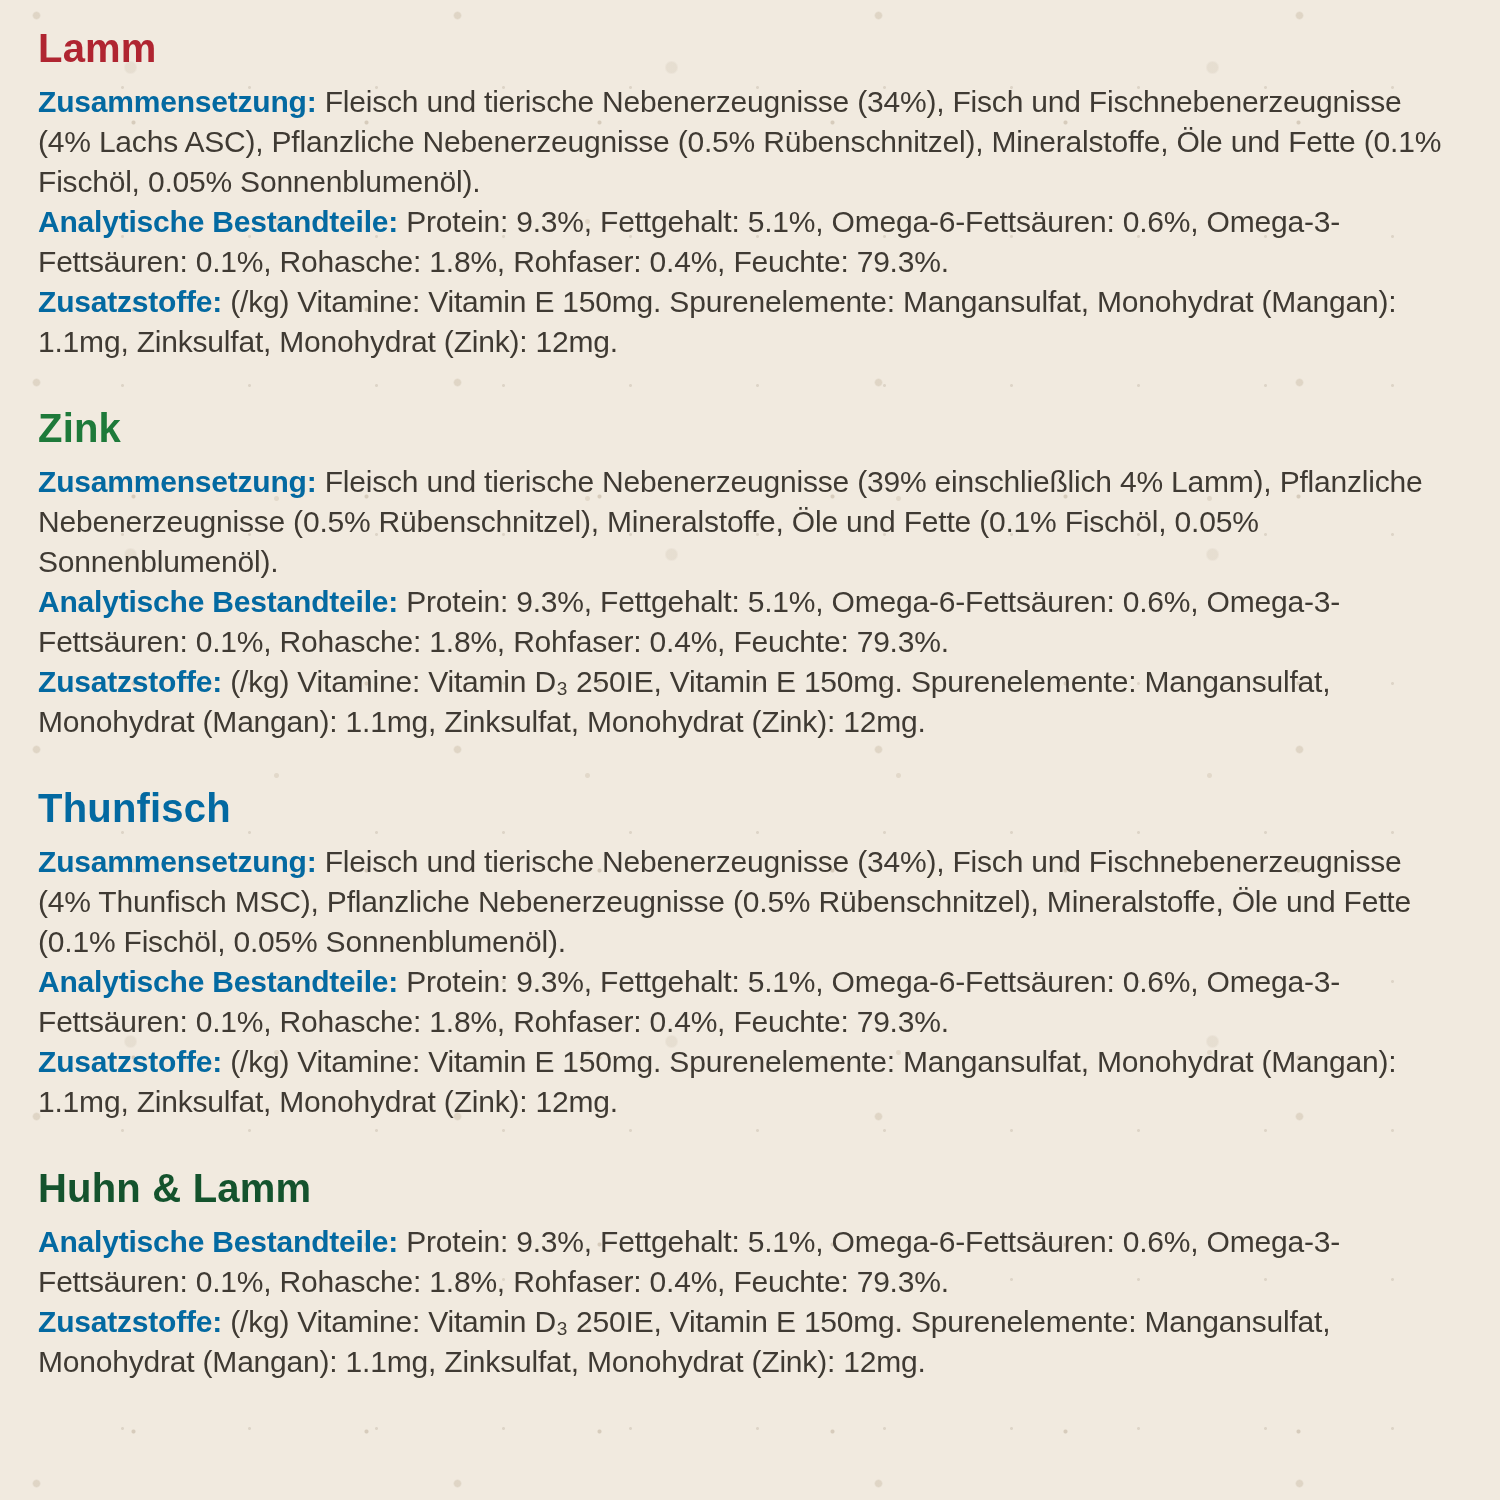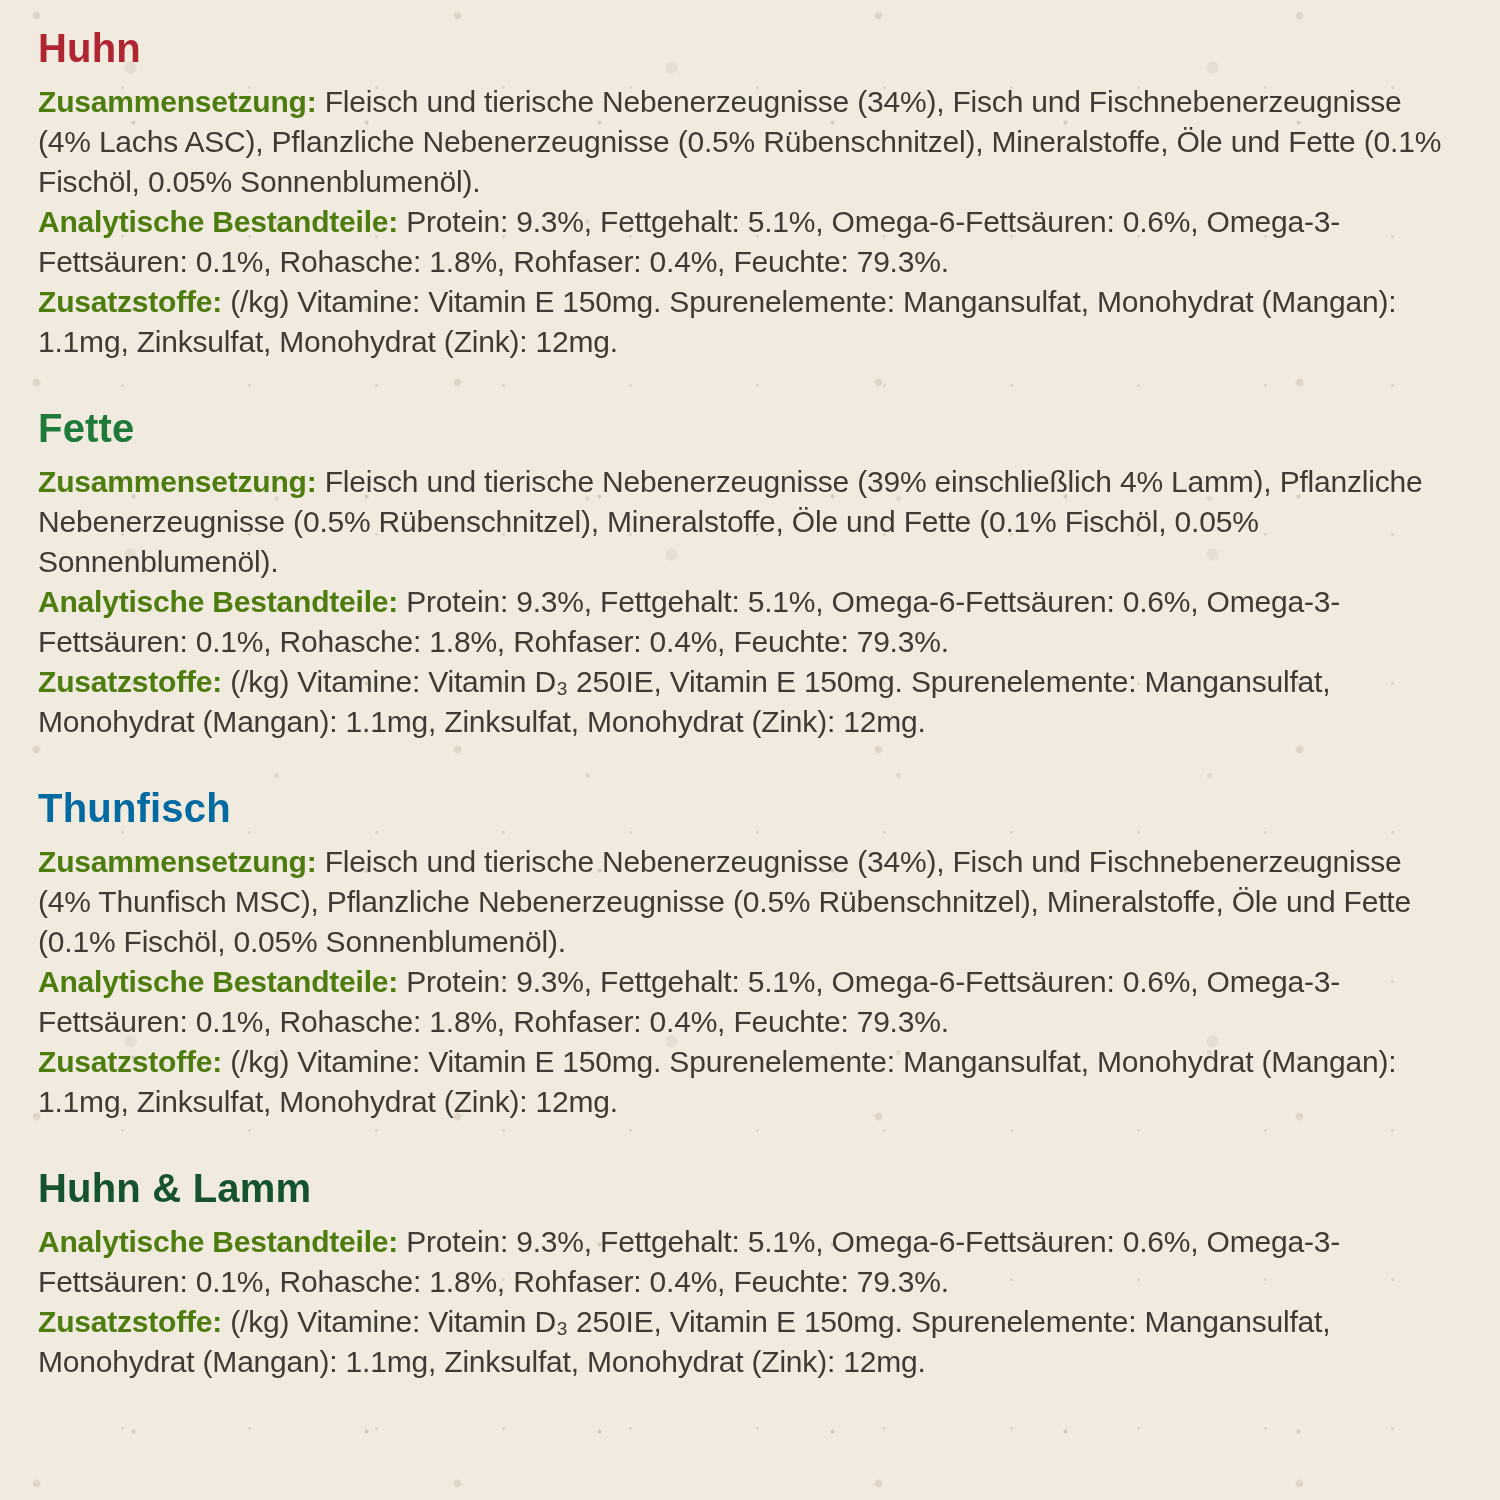--- a/index.html
+++ b/index.html
@@ -36,42 +36,42 @@
   }
   .para {
     margin: 0;
     font-size: 30px;
     line-height: 40px;
     color: #3f3a33;
     letter-spacing: -0.2px;
   }
   .para .label {
     font-weight: 700;
-    color: #4d7c0f;
+    color: #0369a1;
     margin-top: 25px;
   }
 </style>
 </head>
 <body>
 
 <section class="section">
-  <h2 class="section-title" style="color: rgb(176, 37, 49);">Huhn</h2>
+  <h2 class="section-title" style="color: rgb(176, 37, 49);">Lamm</h2>
   <p class="para">
     <span class="label">Zusammensetzung:</span><span> Fleisch und tierische Nebenerzeugnisse (34%), Fisch und Fischnebenerzeugnisse (4% Lachs ASC), Pflanzliche Nebenerzeugnisse (0.5% Rübenschnitzel), Mineralstoffe, Öle und Fette (0.1% Fischöl, 0.05% Sonnenblumenöl).</span>
   </p>
   <p class="para">
     <span class="label">Analytische Bestandteile:</span><span> Protein: 9.3%, Fettgehalt: 5.1%, Omega-6-Fettsäuren: 0.6%, Omega-3-Fettsäuren: 0.1%, Rohasche: 1.8%, Rohfaser: 0.4%, Feuchte: 79.3%.</span>
   </p>
   <p class="para">
     <span class="label">Zusatzstoffe:</span><span> (/kg) Vitamine: Vitamin E 150mg. Spurenelemente: Mangansulfat, Monohydrat (Mangan): 1.1mg, Zinksulfat, Monohydrat (Zink): 12mg.</span>
   </p>
 </section>
 
 <section class="section">
-  <h2 class="section-title" style="color: rgb(30, 122, 58);">Fette</h2>
+  <h2 class="section-title" style="color: rgb(30, 122, 58);">Zink</h2>
   <p class="para">
     <span class="label">Zusammensetzung:</span><span> Fleisch und tierische Nebenerzeugnisse (39% einschließlich 4% Lamm), Pflanzliche Nebenerzeugnisse (0.5% Rübenschnitzel), Mineralstoffe, Öle und Fette (0.1% Fischöl, 0.05% Sonnenblumenöl).</span>
   </p>
   <p class="para">
     <span class="label">Analytische Bestandteile:</span><span> Protein: 9.3%, Fettgehalt: 5.1%, Omega-6-Fettsäuren: 0.6%, Omega-3-Fettsäuren: 0.1%, Rohasche: 1.8%, Rohfaser: 0.4%, Feuchte: 79.3%.</span>
   </p>
   <p class="para">
     <span class="label">Zusatzstoffe:</span><span> (/kg) Vitamine: Vitamin D₃ 250IE, Vitamin E 150mg. Spurenelemente: Mangansulfat, Monohydrat (Mangan): 1.1mg, Zinksulfat, Monohydrat (Zink): 12mg.</span>
   </p>
 </section>

